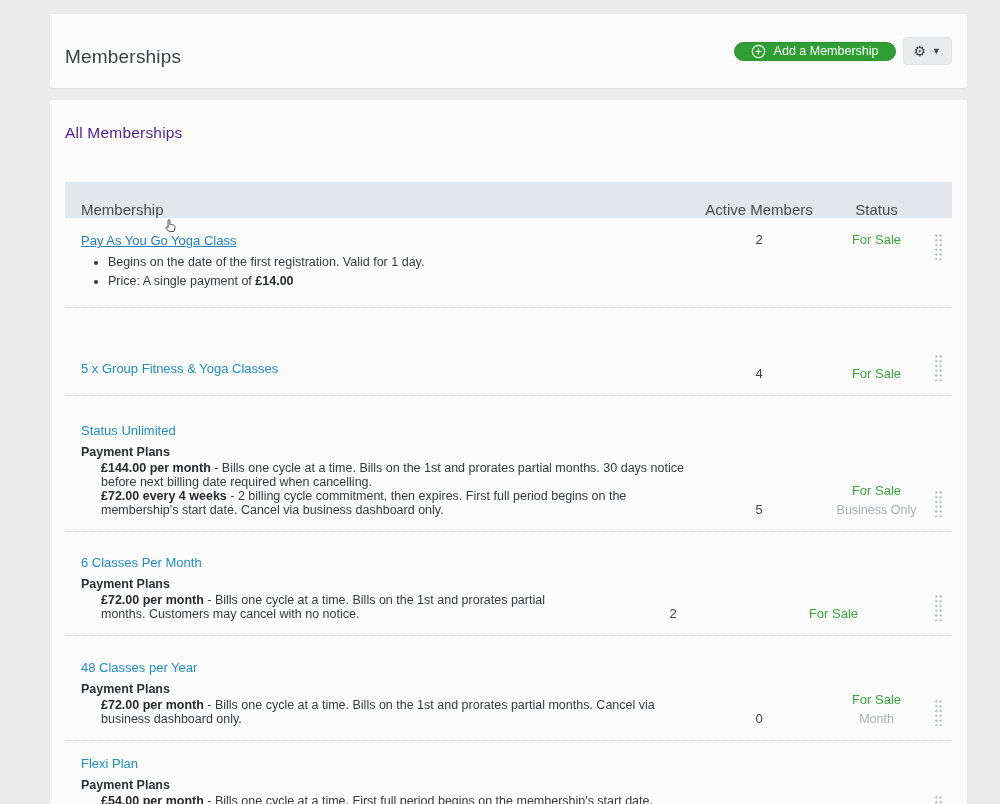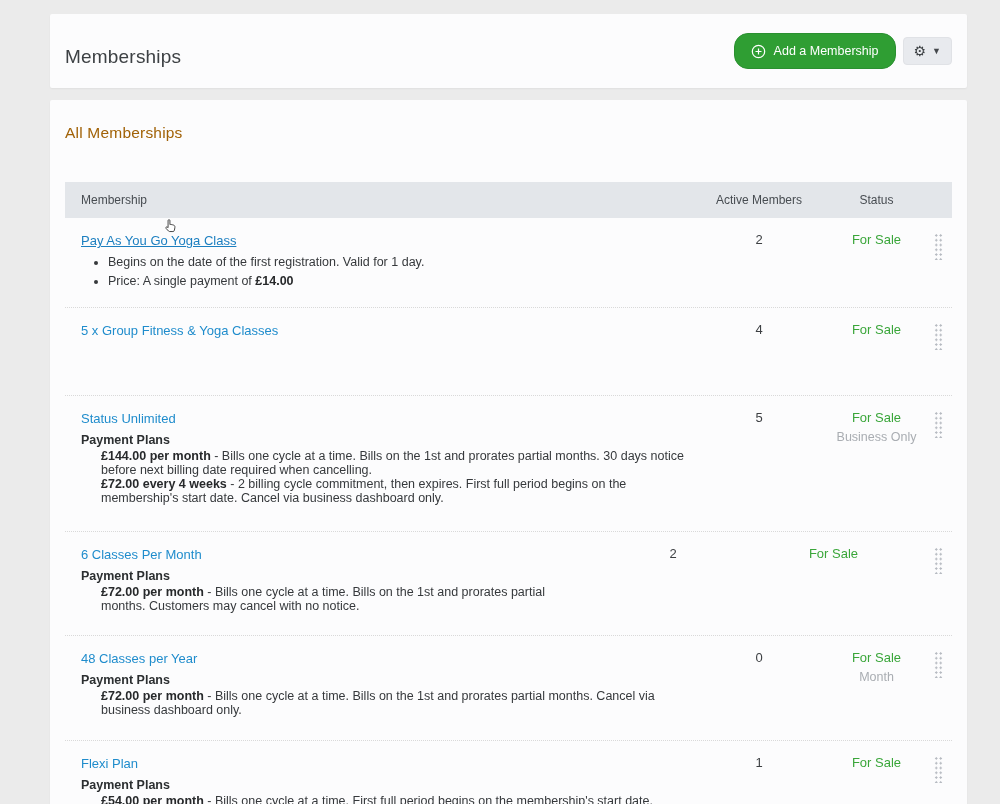--- a/index.html
+++ b/index.html
@@ -23,21 +23,21 @@
     box-shadow:0 1px 2px rgba(0,0,0,0.05);
     border-radius:2px;
   }
   .page-title { font-size:19px; color:#3d4144; font-weight:normal; letter-spacing:.2px;margin-top:12px; }
   .header-actions { display:flex; align-items:center; gap:7px; }
   .btn-add {
     background:#2f9e33;
     border:1px solid #2a9030;
     color:#fff;
     font-size:12.5px;
-    height:36px;
+    height:19px;
     padding:0 16px;
     border-radius:14px;
     display:flex;
     align-items:center;
     gap:8px;
     cursor:pointer;
     font-family:"Liberation Sans", sans-serif;
   }
   .plus-ic { width:15px; height:15px; display:block; }
   .btn-gear {
@@ -59,43 +59,43 @@
 
   
   .main-card {
     background:#fcfcfd;
     margin-top:12px;
     padding:24px 15px 0;
     min-height:700px;
     box-shadow:0 1px 2px rgba(0,0,0,0.05);
     border-radius:2px;
   }
-  .section-title { font-size:15.5px; font-weight:normal; color:#a16207; margin-bottom:26px; letter-spacing:.2px; }
+  .section-title { font-size:15.5px; font-weight:normal; color:#4c1d95; margin-bottom:26px; letter-spacing:.2px; }
 
   
   .thead {
     display:flex;
-    align-items:center;
+    align-items:flex-end;
     background:#e3e6ea;
     height:36px;
-    font-size:12px;
+    font-size:15px;
     color:#474c51;
     margin-top:40px;
   }
   .col-name   { flex:1; padding-left:16px; padding-right:10px; }
   .col-active { width:120px; text-align:center; flex-shrink:0; }
   .col-status { width:115px; text-align:center; flex-shrink:0; }
   .col-handle { width:18px; flex-shrink:0; }
 
   .row {
     display:flex;
     align-items:flex-start;
     padding:13px 0 14px;
   }
-  .row + .row { border-top:1px dotted #d9d9d9; }
+  .row + .row { border-top:1px dotted #d9d9d9;align-items:flex-end; }
   .row:nth-child(1) { min-height:89px; }
   .row:nth-child(2) { min-height:88px; }
   .row:nth-child(3) { min-height:136px; }
   .row:nth-child(4) { min-height:104px;gap:43px; }
   .row:nth-child(5) { min-height:105px; }
 
   .row .col-active, .row .col-status { padding-top:1px; font-size:13px; }
   .row-title {
     color:#1f8ccc;
     font-size:13px;

